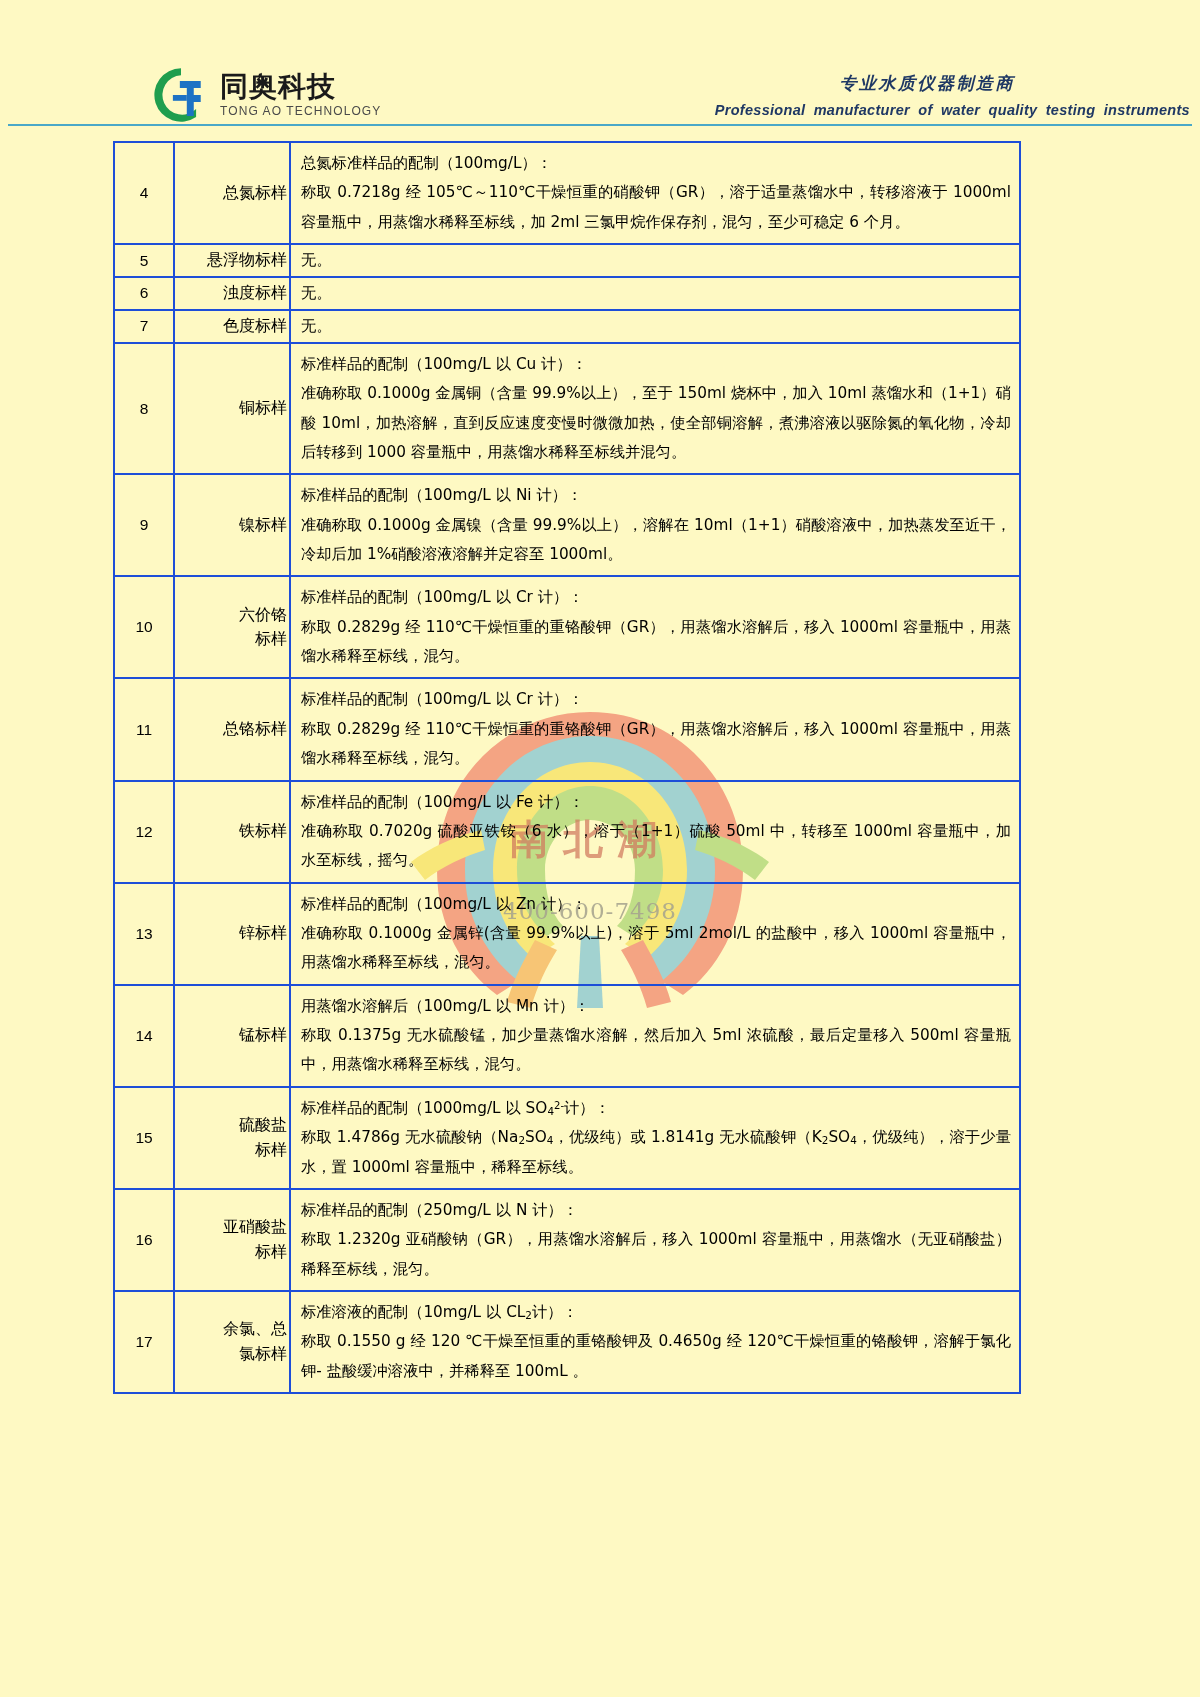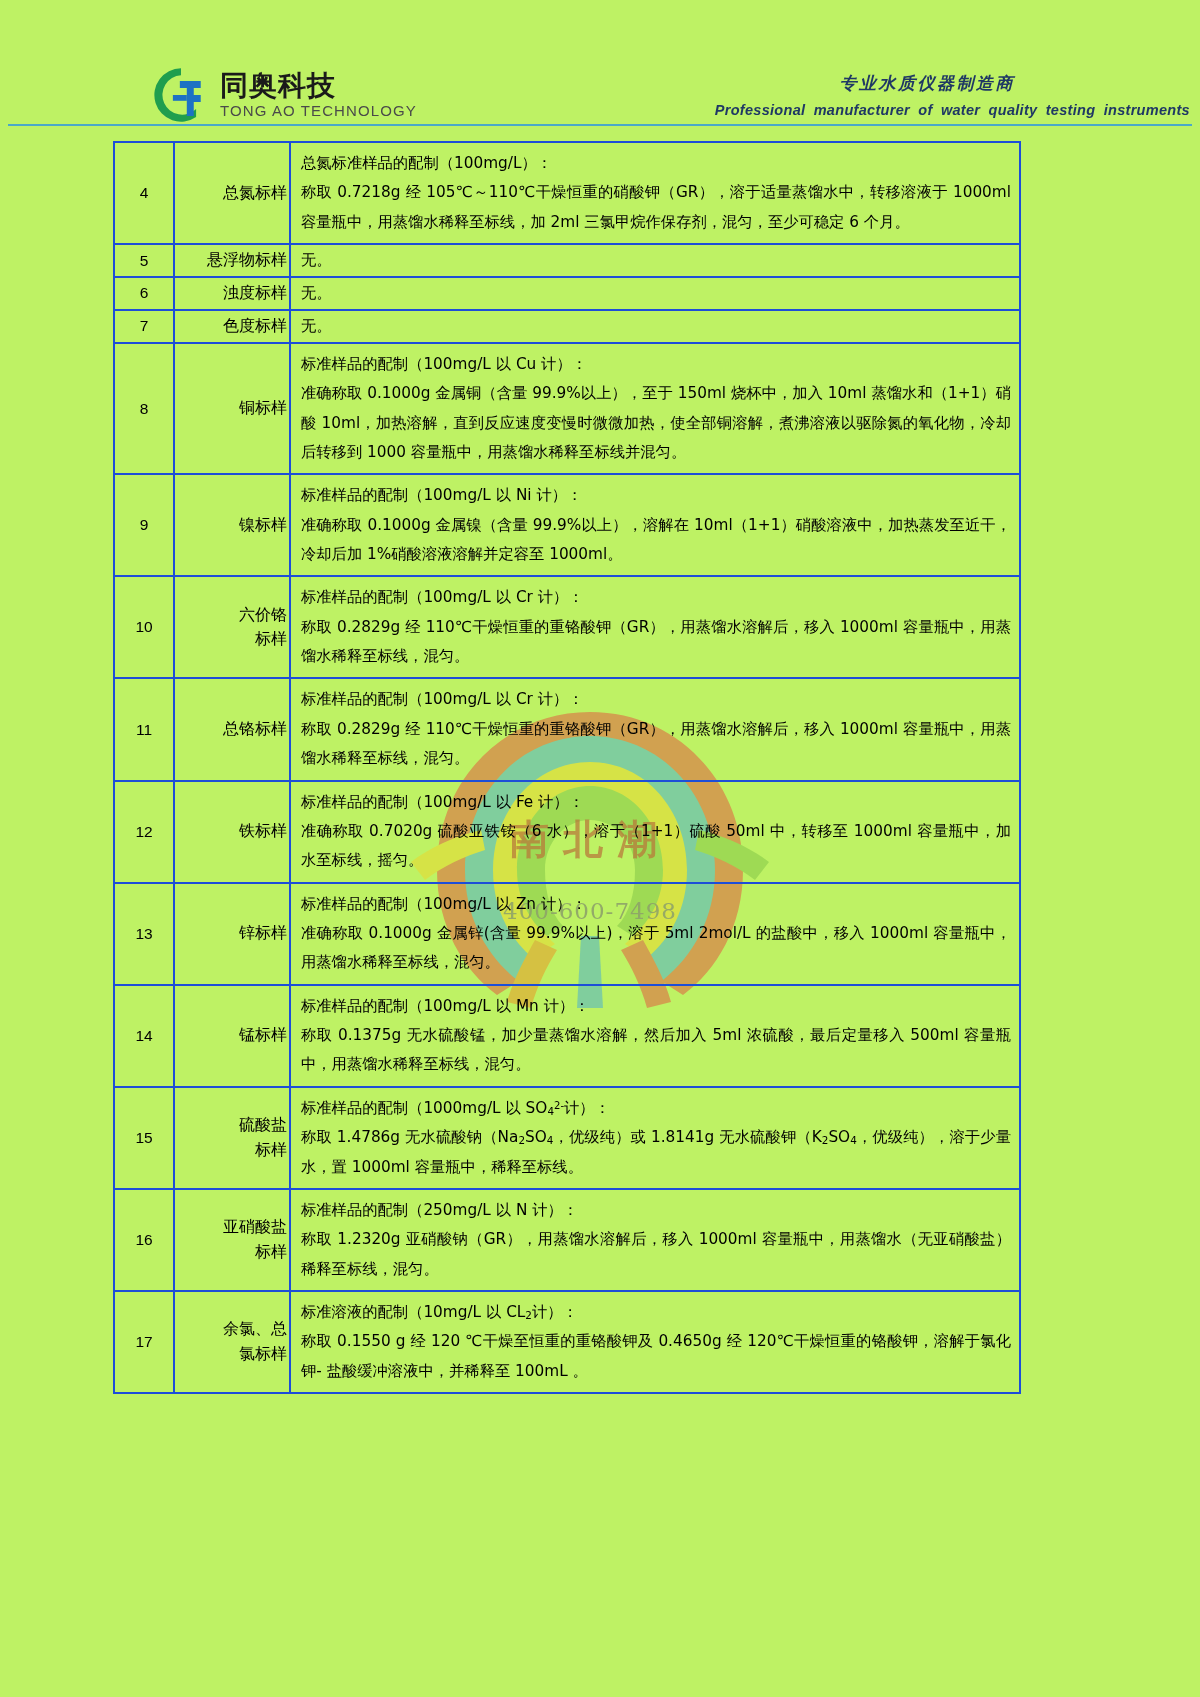--- a/index.html
+++ b/index.html
@@ -7,21 +7,21 @@
     padding: 0;
     background: #ffffff;
   }
   body {
     font-family: "DejaVu Sans", "Liberation Sans", sans-serif;
   }
   .page {
     position: relative;
     width: 1200px;
     height: 1697px;
-    background: #bef264;
+    background: #fef9c3;
     overflow: hidden;
   }
 
   
   .header {
     position: absolute;
     left: 0;
     top: 0;
     width: 1200px;
     height: 125px;
@@ -47,21 +47,21 @@
   }
   .logo-cn {
     font-size: 28px;
     font-weight: bold;
     letter-spacing: 1px;
     color: #1a1a1a;
     line-height: 1.05;
     font-family: "DejaVu Sans", sans-serif;
   }
   .logo-en {
-    font-size: 15px;
+    font-size: 12px;
     letter-spacing: 1.1px;
     color: #4a4a4a;
     margin-top: 2px;
     font-family: "Liberation Sans", sans-serif;
   }
 
   .slogan {
     position: absolute;
     right: 185px;
     top: 72px;
@@ -351,21 +351,21 @@
               <div class="d-line">标准样品的配制（100mg/L 以 Zn 计）：</div>
               <div class="d-line">准确称取 0.1000g 金属锌(含量 99.9%以上)，溶于 5ml 2mol/L 的盐酸中，移入 1000ml 容量瓶中，用蒸馏水稀释至标线，混匀。</div>
             </td>
           </tr>
           <tr>
             <td class="c-num">14</td>
             <td class="c-name">
               <div>锰标样</div>
             </td>
             <td class="c-desc">
-              <div class="d-line">标准样品的配制（100mg/L 以 Mn 计）：</div>
+              <div class="d-line">用蒸馏水溶解后（100mg/L 以 Mn 计）：</div>
               <div class="d-line">称取 0.1375g 无水硫酸锰，加少量蒸馏水溶解，然后加入 5ml 浓硫酸，最后定量移入 500ml 容量瓶中，用蒸馏水稀释至标线，混匀。</div>
             </td>
           </tr>
           <tr>
             <td class="c-num">15</td>
             <td class="c-name">
               <div>硫酸盐</div>
               <div>标样</div>
             </td>
             <td class="c-desc">

